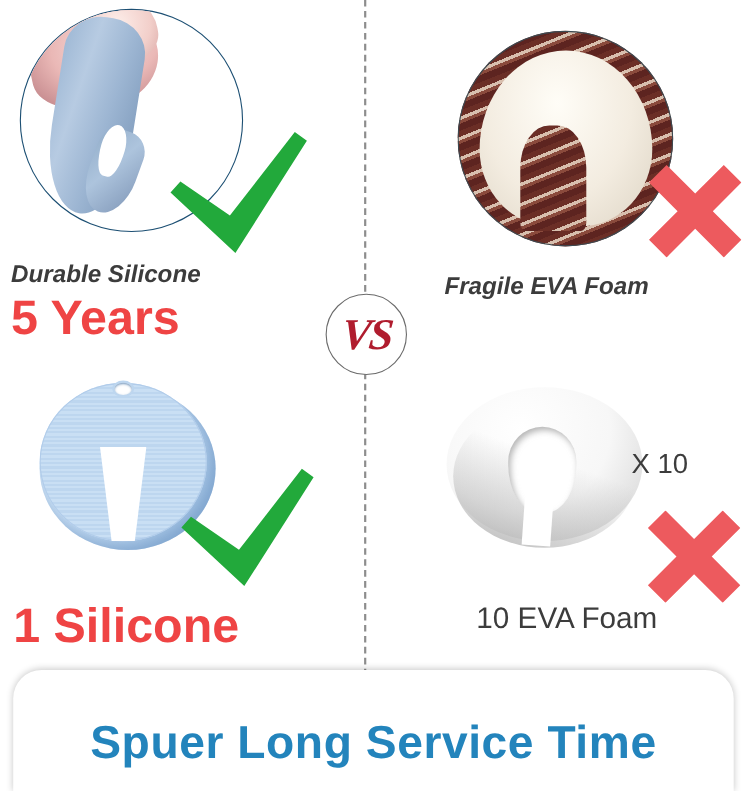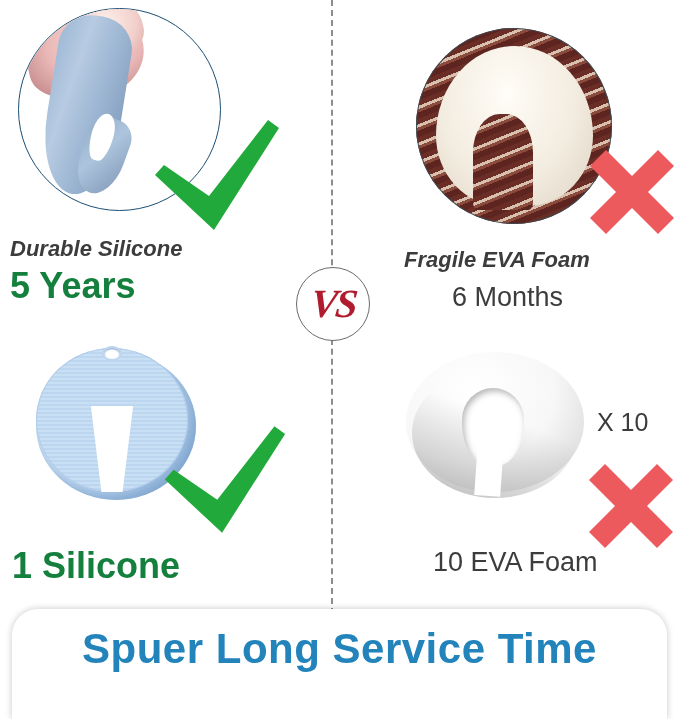--- a/index.html
+++ b/index.html
@@ -282,22 +282,22 @@
     position: absolute;
     font-weight: bold;
     font-style: italic;
     font-size: 22px;
     color: #3c3c3c;
     white-space: nowrap;
   }
   .lbl-sub-blue {
     position: absolute;
     font-weight: bold;
-    font-size: 36px;
-    color: #15803d;
+    font-size: 44px;
+    color: #ef4444;
     white-space: nowrap;
     text-shadow: 1px 1px 0 rgba(255,255,255,0.9);
   }
   .lbl-sub-gray {
     position: absolute;
     font-size: 27px;
     color: #3c3c3c;
     white-space: nowrap;
   }
   .lbl-mult {
@@ -313,21 +313,21 @@
     left: 12px;
     top: 609px;
     width: 655px;
     height: 110px;
     background: #ffffff;
     border-radius: 26px 26px 0 0;
     box-shadow: 0 0 7px rgba(0,0,0,0.22);
     display: flex;
     align-items: flex-start;
     justify-content: center;
-    padding-top: 16px;
+    padding-top: 42px;
     box-sizing: border-box;
   }
   .banner-text {
     font-weight: bold;
     font-size: 42px;
     color: #2384bc;
     letter-spacing: 0.5px;
     white-space: nowrap;
     text-shadow: 1px 1px 0 rgba(255,255,255,0.95);
   }
@@ -368,21 +368,20 @@
     </div>
 
     <div class="mark cross" style="left:250px; top:139px;">
       <svg width="84" height="84" viewBox="0 0 84 84">
         <path d="M16 0 L42 26 L68 0 L84 16 L58 42 L84 68 L68 84 L42 58 L16 84 L0 68 L26 42 L0 16 Z" fill="#ed5a5e"></path>
       </svg>
     </div>
 
     <div class="lbl-title" style="left:64px; top:236px;">Fragile EVA Foam</div>
 
-    <div class="lbl-sub-gray" style="left:112px; top:271px;">6 Months</div>
   </div>
 
   <div class="vs-badge">
     <span class="vs-text">VS</span>
   </div>
 
   <div class="quad" id="quad-bl">
 
     <div class="disc">
       <div class="disc-body"></div>
@@ -402,21 +401,21 @@
 
   <div class="quad" id="quad-br">
 
     <div class="eva">
       <div class="eva-body"></div>
       <div class="eva-side"></div>
       <div class="eva-hole"></div>
       <div class="eva-gap"></div>
     </div>
 
-    <div class="lbl-mult" style="left:257px; top:412px; top:72px;">X 10</div>
+    <div class="lbl-mult" style="left:234px; top:412px; top:72px;">X 10</div>
 
     <div class="mark cross" style="left:249px; top:128px;">
       <svg width="84" height="84" viewBox="0 0 84 84">
         <path d="M16 0 L42 26 L68 0 L84 16 L58 42 L84 68 L68 84 L42 58 L16 84 L0 68 L26 42 L0 16 Z" fill="#ed5a5e"></path>
       </svg>
     </div>
 
     <div class="lbl-sub-gray" style="left:73px; top:211px;margin-left:20px;">10 EVA Foam</div>
   </div>
 

